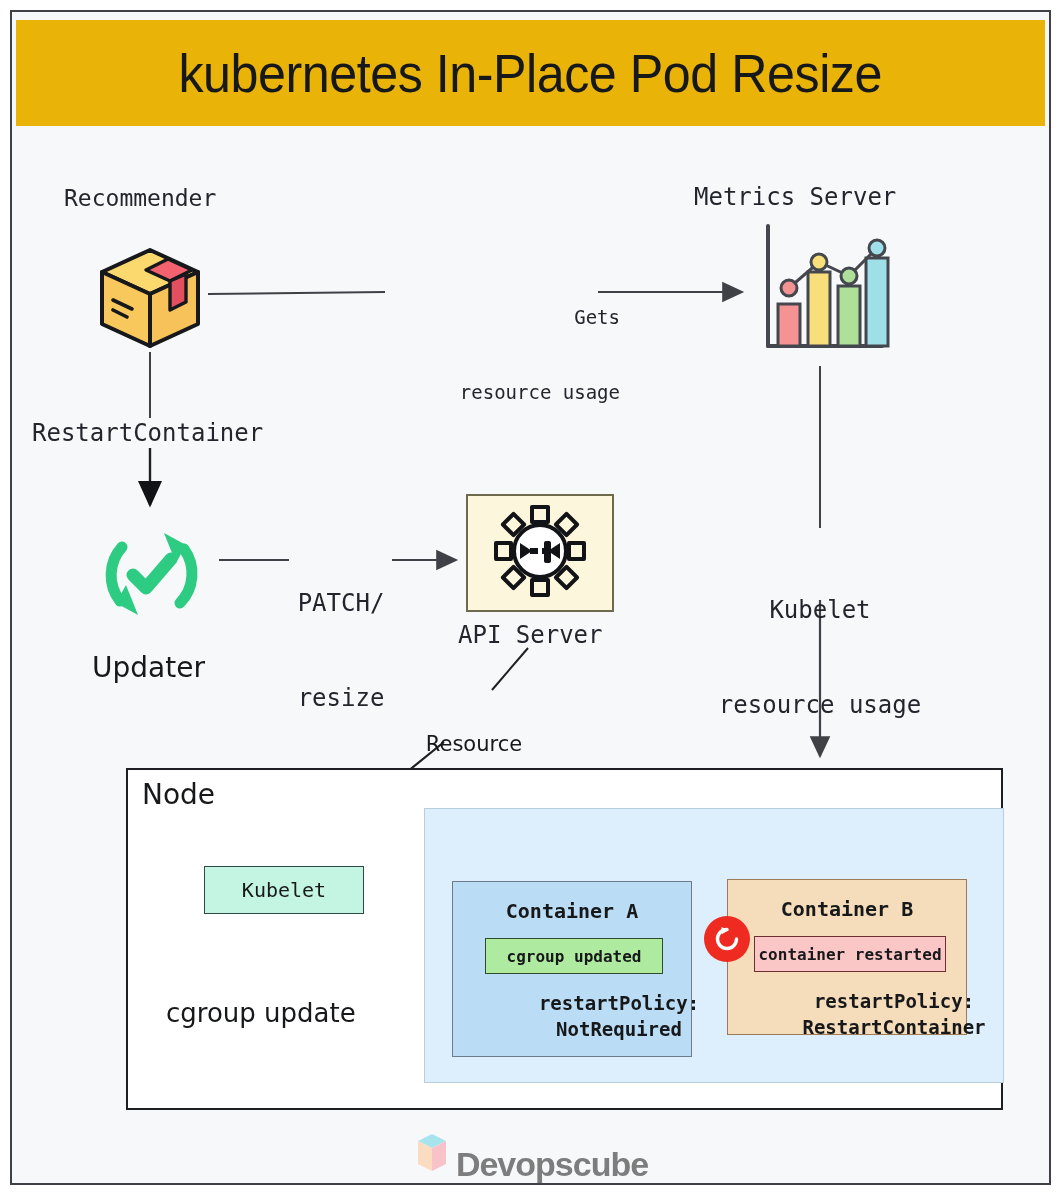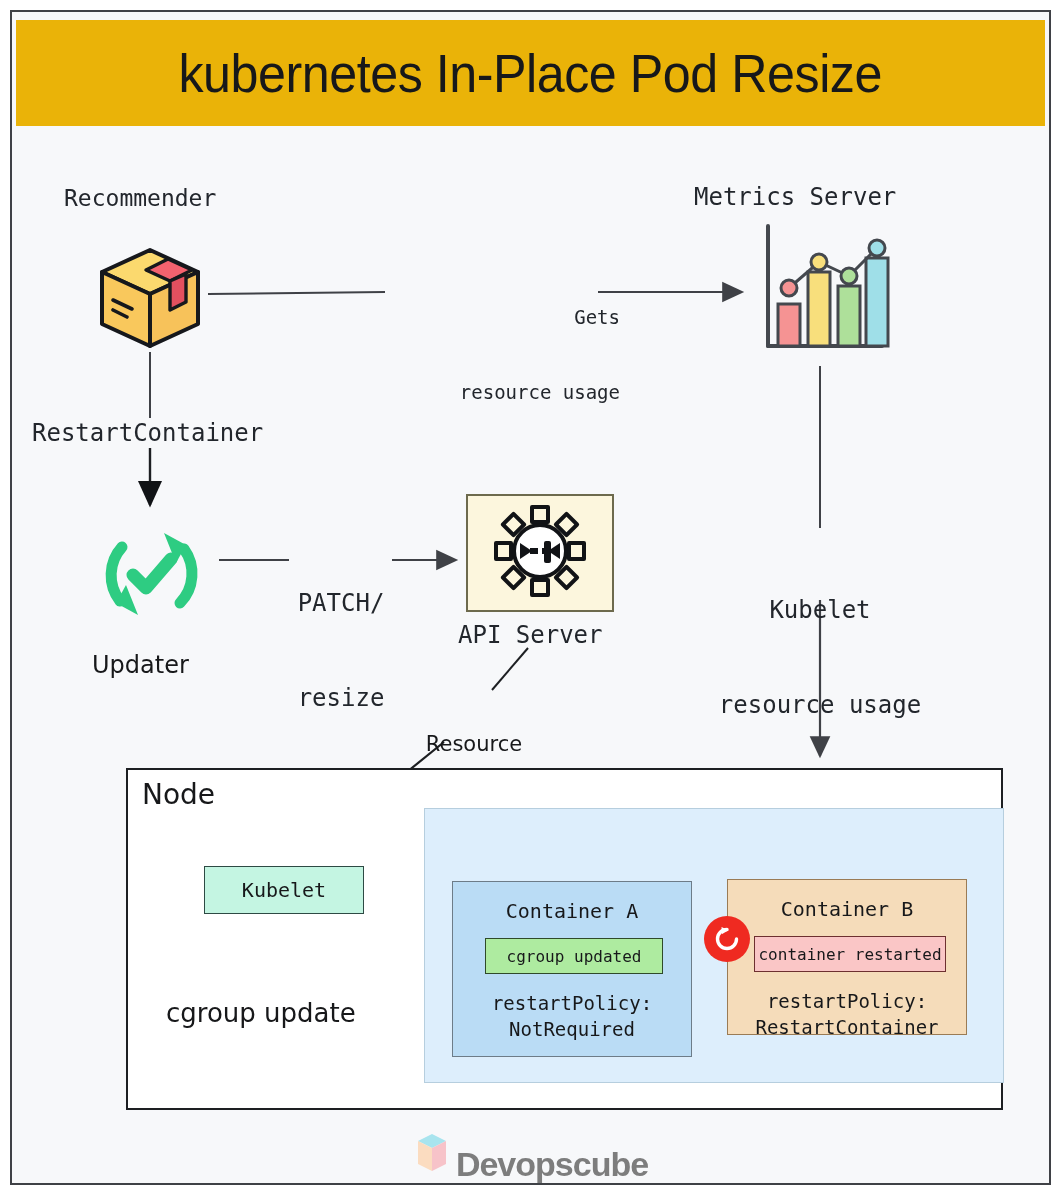--- a/index.html
+++ b/index.html
@@ -145,20 +145,21 @@
     text-align: center;
     font-family: "DejaVu Sans Mono", monospace;
     font-size: 22px;
     color: #17181a;
   }
 
   .container-card {
     position: absolute;
     box-sizing: border-box;
     border: 1.5px solid #6d7c88;
+    font-weight: bold;
   }
   .container-a {
     left: 27px;
     top: 72px;
     width: 240px;
     height: 176px;
     background: #badcf5;
   }
   .container-b {
     left: 302px;
@@ -203,20 +204,21 @@
   }
   .policy {
     position: absolute;
     width: 100%;
     top: 108px;
     text-align: center;
     font-family: "DejaVu Sans Mono", monospace;
     font-size: 19px;
     color: #17181a;
     line-height: 1.38;
+    padding-left: 47px;
   }
   
   .restart-badge {
     position: absolute;
     left: 704px;
     top: 916px;
     width: 46px;
     height: 46px;
     border-radius: 50%;
     background: #ef2a21;
@@ -341,21 +343,21 @@
 
   <div class="icon-box" style="left:92px; top:515px;">
     <svg width="118" height="118" viewBox="0 0 118 118">
       <path d="M92 34 A42 42 0 0 1 88 88" fill="none" stroke="#2ecc82" stroke-width="11" stroke-linecap="round"></path>
       <path d="M28 86 A42 42 0 0 1 30 32" fill="none" stroke="#2ecc82" stroke-width="11" stroke-linecap="round"></path>
       <path d="M72 18 L94 30 L84 48 Z" fill="#2ecc82"></path>
       <path d="M46 100 L24 88 L34 70 Z" fill="#2ecc82"></path>
       <path d="M41 60 L54 73 L79 44" fill="none" stroke="#2ecc82" stroke-width="13" stroke-linecap="round" stroke-linejoin="round"></path>
     </svg>
   </div>
-  <div class="hlabel hand" style="left:92px; top:650px; font-size:24px;">Updater</div>
+  <div class="hlabel hand" style="left:92px; top:650px; font-size:28px;">Updater</div>
 
   <div class="hlabel" style="left:281px; top:525px; font-size:24px; text-align:center; width:120px;">
     <div>PATCH/</div>
     <div>resize</div>
   </div>
 
   <div class="api-card">
     <div style="position:absolute; left:50%; top:50%; transform:translate(-50%,-50%);">
       <svg width="96" height="96" viewBox="0 0 96 96">
         <g fill="none" stroke="#111316" stroke-width="4" stroke-linejoin="round">

